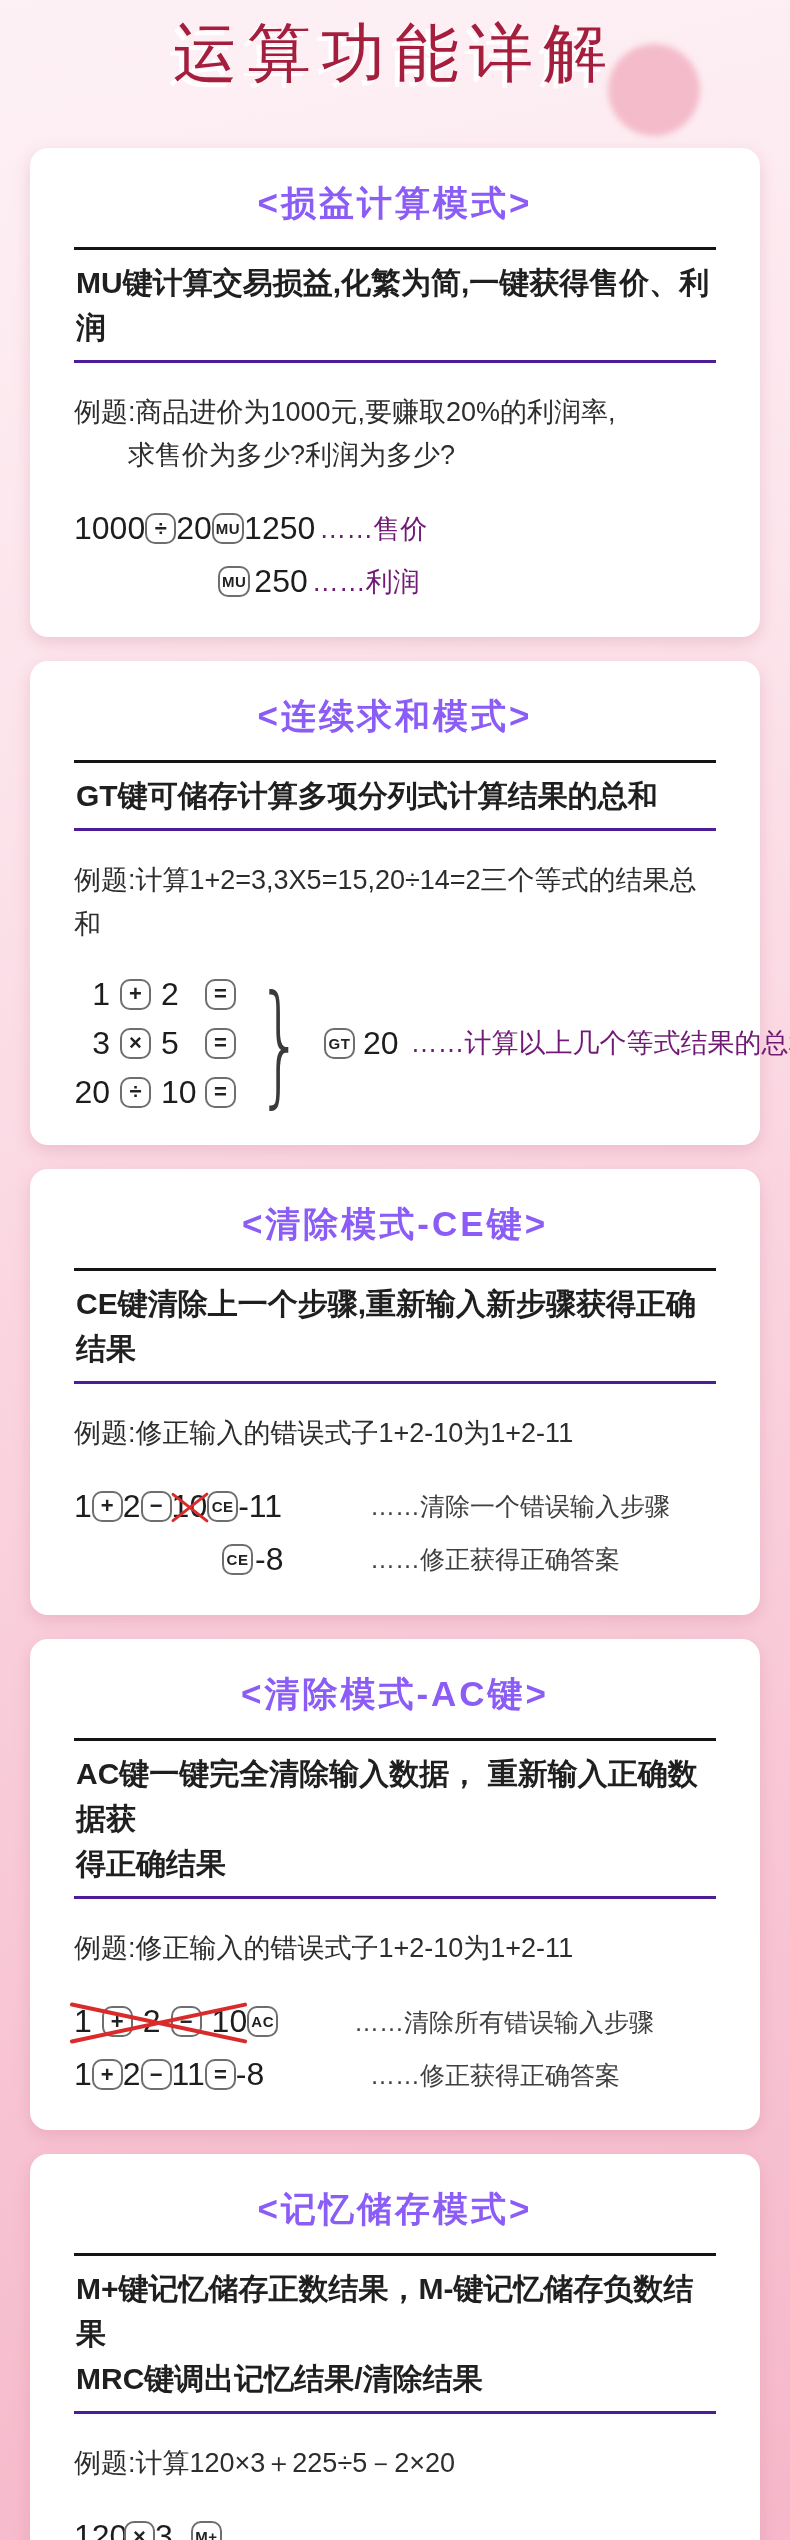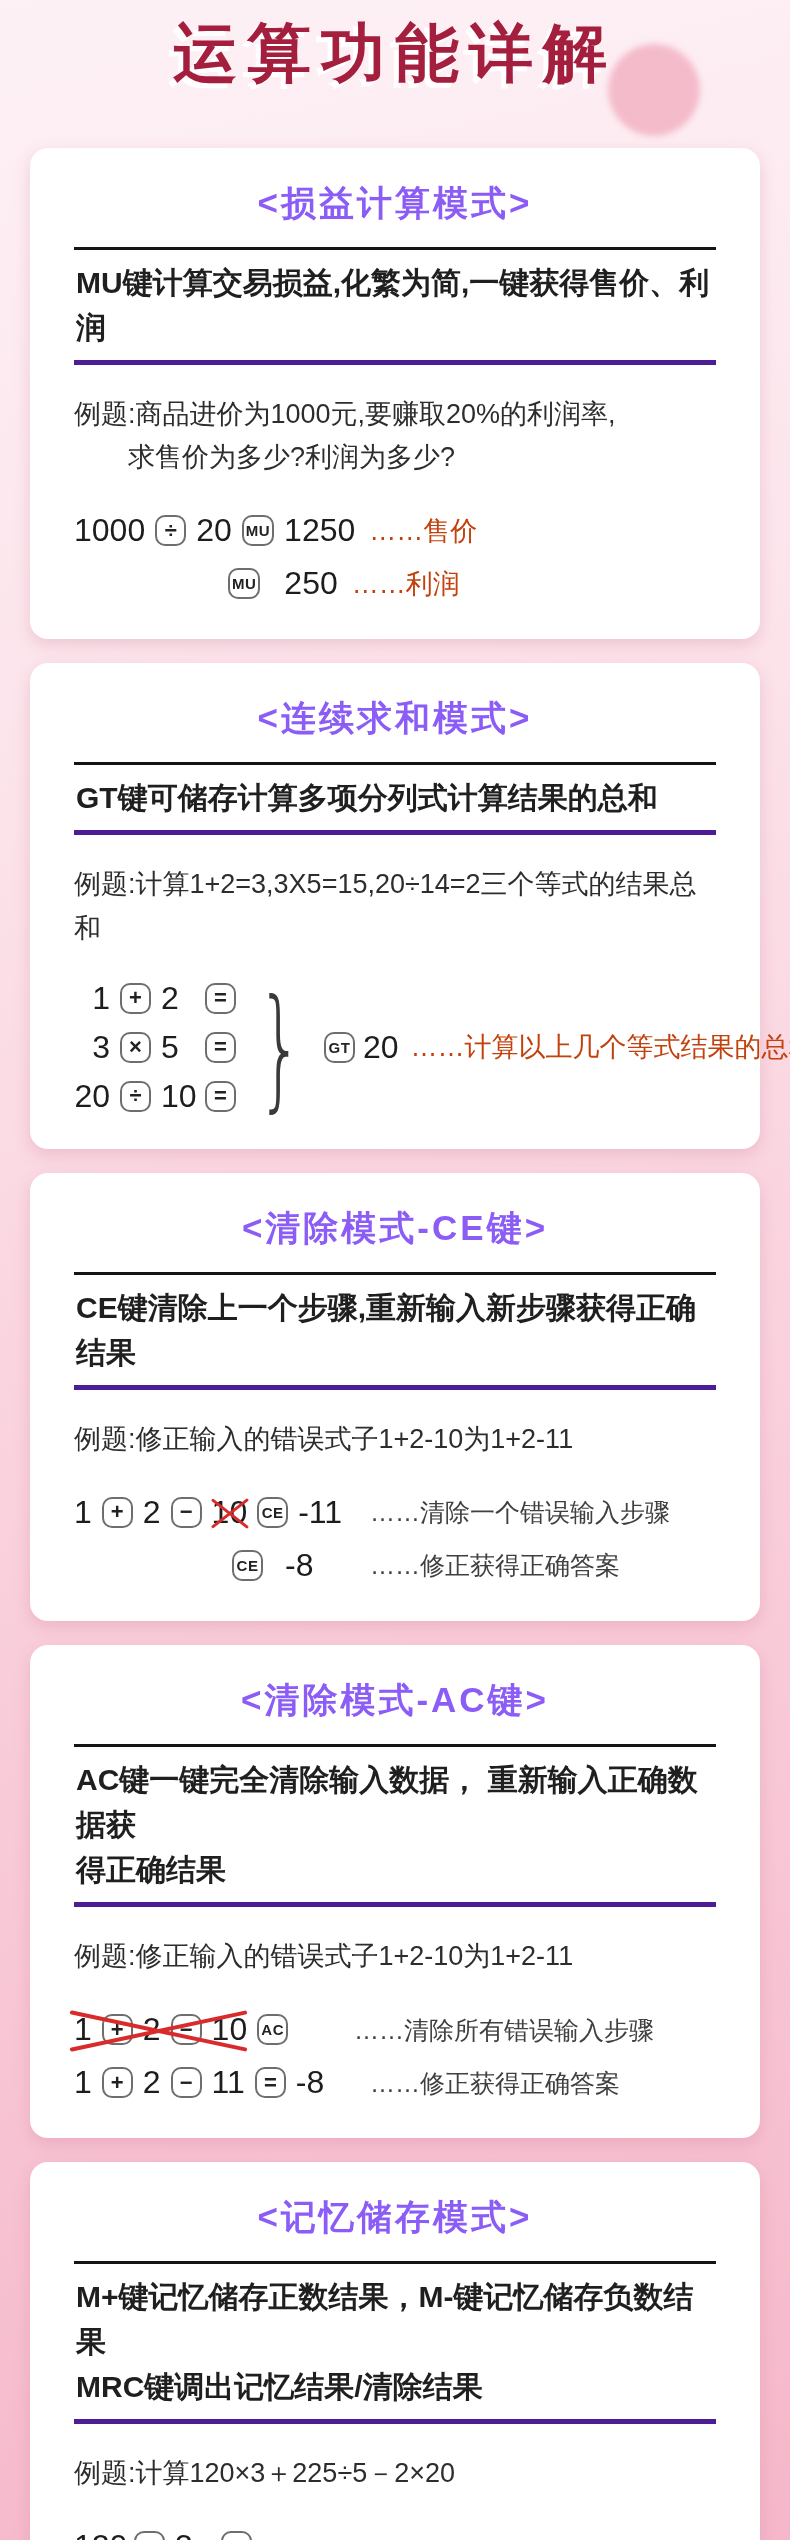--- a/index.html
+++ b/index.html
@@ -9,51 +9,51 @@
     background: linear-gradient(168deg,#fdf1f5 0%, #fce4eb 28%, #f9cdda 62%, #f5b7c9 100%);
   }
   
   .header { position:relative; height:148px; }
   .header-circle {
     position:absolute; left:608px; top:44px; width:92px; height:92px; border-radius:50%;
     background:#f2afc1; opacity:.8; filter:blur(3px);
   }
   .header-title {
     position:relative; z-index:1; margin:0; padding-top:10px; text-align:center;
-    font-size:64px; font-weight:bold; letter-spacing:10px; color:#a41f3e;
+    font-size:64px; font-weight:normal; letter-spacing:10px; color:#a41f3e;
     text-shadow:-5px 5px 0 #ffffff;
   }
   
   .cards { position:relative; z-index:1; }
   .card {
     background:#ffffff; border-radius:18px; margin:0 30px 24px; padding:4px 44px 34px;
     box-shadow:0 6px 16px rgba(203,118,148,.28);
   }
   .card-title {
     margin:28px 0 20px; text-align:center; font-size:35px; font-weight:bold;
     letter-spacing:3px; color:#8b5cf6;
   }
   .rule {
-    border-top:3px solid #141414; border-bottom:5px solid #4c1d95;
+    border-top:3px solid #141414; border-bottom:3px solid #4c1d95;
     padding:10px 2px; font-size:30px; font-weight:bold; color:#1f1f1f; line-height:1.5;
   }
   .example { margin-top:28px; font-size:27px; font-weight:400; color:#2d2d2d; line-height:1.6; }
   .example-line:nth-child(2) { padding-left:54px; }
   .calc { margin-top:30px; font-size:32px; color:#1d1d1d; }
-  .calc-row { position:relative; display:flex; align-items:center; gap:10px; min-height:43px; margin-top:10px; }
+  .calc-row { position:relative; display:flex; align-items:center; min-height:43px; margin-top:10px; }
   .num { font-weight:500; white-space:nowrap; }
   .sp { display:inline-block; height:1px; flex:none; }
   .key {
     flex:none; display:inline-flex; align-items:center; justify-content:center;
     min-width:31px; height:31px; padding:0 2px; box-sizing:border-box;
     border:2px solid #6e6e6e; border-radius:10px; color:#222; font-weight:bold; background:#fff;
   }
   .key-sym { font-size:22px; }
   .key-2 { font-size:15px; letter-spacing:0.5px; }
-  .inote { font-size:27px; font-weight:500; color:#c2410c; margin-left:4px; white-space:nowrap; }
+  .inote { font-size:27px; font-weight:500; color:#701a75; margin-left:4px; white-space:nowrap; }
   .note {
     position:absolute; top:50%; transform:translateY(-50%);
     font-size:25px; font-weight:500; color:#404040; white-space:nowrap;
   }
   
   .xnum { position:relative; }
   .xnum::before, .xnum::after {
     content:""; position:absolute; left:-5px; right:-5px; top:48%; height:3px;
     background:#d92b2b; border-radius:2px;
   }

